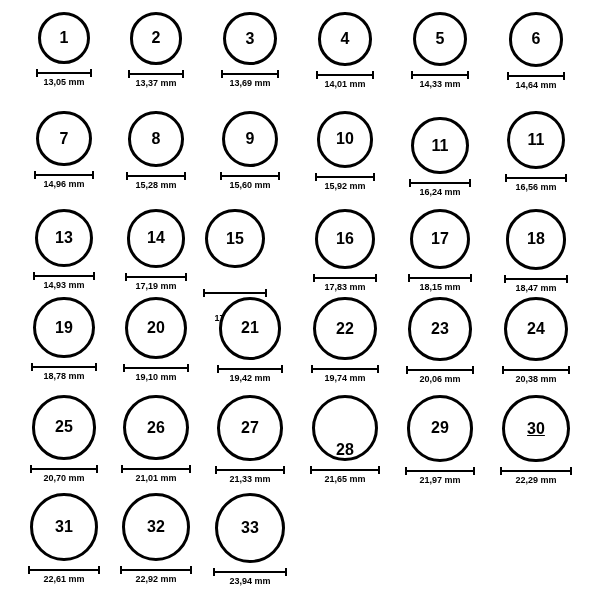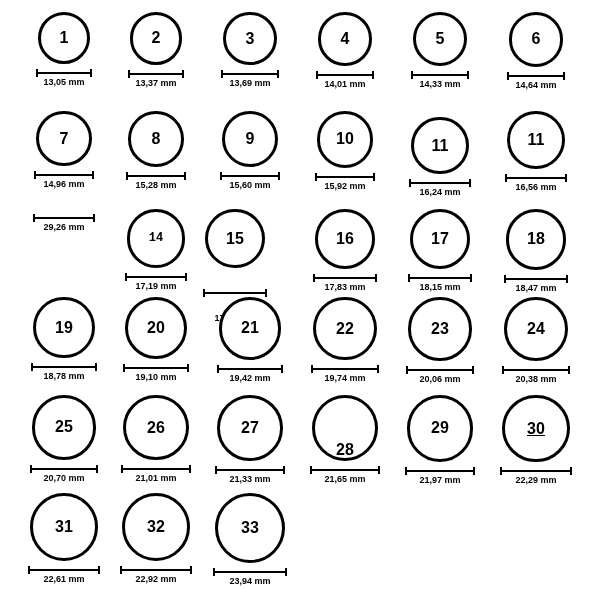--- a/index.html
+++ b/index.html
@@ -200,30 +200,33 @@
         <span class="ring-label" style="font-size: 16px;">11</span>
       </div>
       <div class="measure" style="width: 61.8017px;">
         <div class="bar"></div>
         <div class="tick left"></div>
         <div class="tick right"></div>
       </div>
       <div class="mm">16,56 mm</div>
     </div>
     <div class="cell" style="left: 19px; top: 209px; width: 90px;">
+      <div class="ring" style="width: 58.314px; height: 58.314px;">
+        <span class="ring-label" style="font-size: 16px;">13</span>
+      </div>
       <div class="measure" style="width: 62.314px;">
         <div class="bar"></div>
         <div class="tick left"></div>
         <div class="tick right"></div>
       </div>
-      <div class="mm">29,26 mm</div>
+      <div class="mm">14,93 mm</div>
     </div>
     <div class="cell" style="left: 111px; top: 209px; width: 90px;">
       <div class="ring" style="width: 58.843px; height: 58.843px;">
-        <span class="ring-label" style="font-size: 12px; font-family: Liberation Mono, monospace;">14</span>
+        <span class="ring-label" style="font-size: 16px;">14</span>
       </div>
       <div class="measure" style="width: 62.843px;">
         <div class="bar"></div>
         <div class="tick left"></div>
         <div class="tick right"></div>
       </div>
       <div class="mm">17,19 mm</div>
     </div>
     <div class="cell" style="left: 190px; top: 209px; width: 90px; gap: 16px;">
       <div class="ring" style="width: 59.3719px; height: 59.3719px;">

